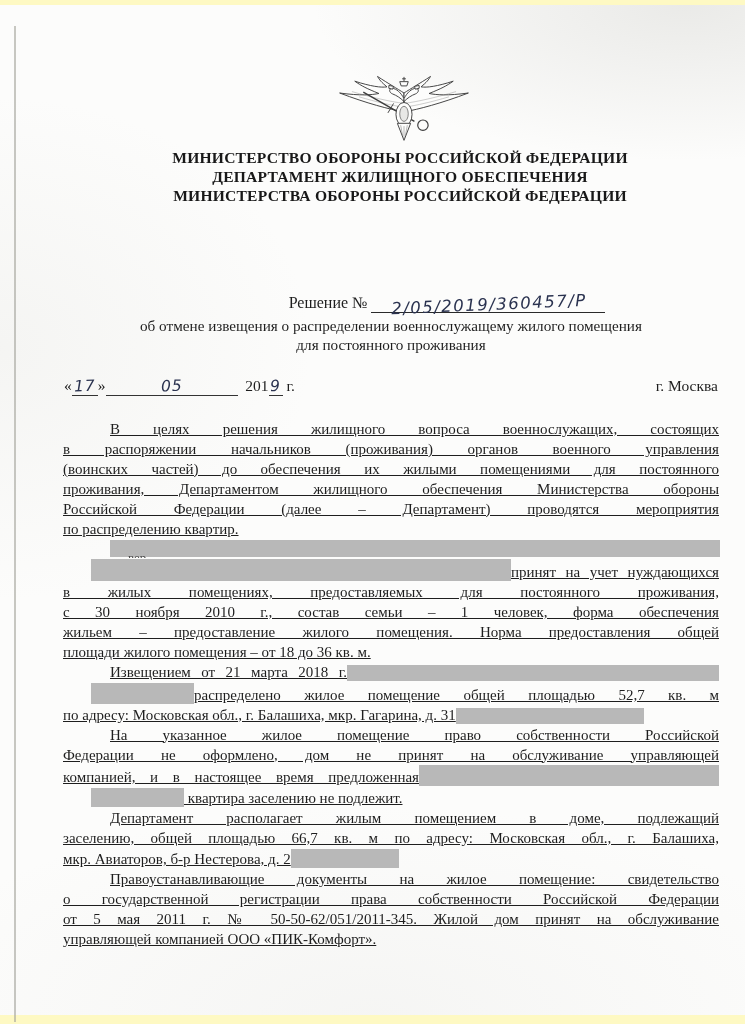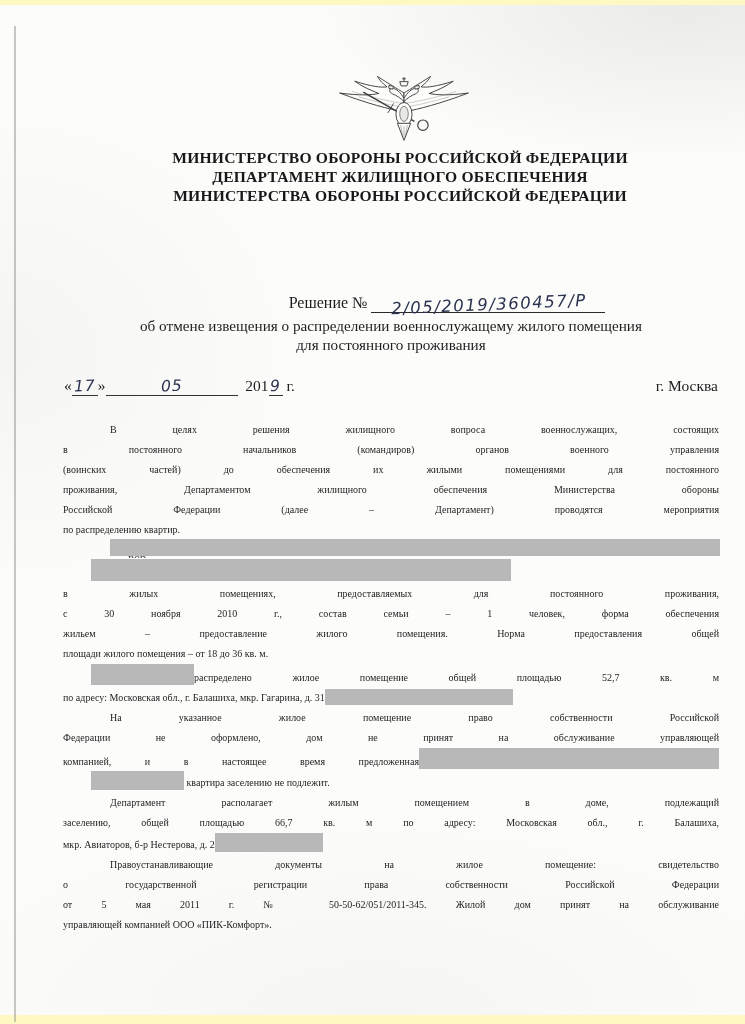--- a/index.html
+++ b/index.html
@@ -23,21 +23,21 @@
   .hand-num{display:inline-block;font-size:16.5px;letter-spacing:1.5px;
             transform:rotate(-2.5deg) translateY(2px);}
   .dateline{position:absolute;left:64px;top:372px;width:654px;display:flex;
             justify-content:space-between;align-items:baseline;font-size:15.5px;}
   .date-left{white-space:nowrap;}
   .u{display:inline-block;border-bottom:1.2px solid #333;text-align:center;}
   .u-day{min-width:26px;}
   .u-month{min-width:132px;}
   .u-year{min-width:14px;}
   .hand-sm{display:inline-block;font-size:15.5px;letter-spacing:1px;transform:rotate(-2deg);}
-  .bodytext{position:absolute;left:63px;top:415px;width:656px;font-size:10px;line-height:19.9px;}
+  .bodytext{position:absolute;left:63px;top:415px;width:656px;font-size:15px;line-height:19.9px;text-decoration:underline;}
   .line{text-align:justify;}
   .line.just{text-align-last:justify;-moz-text-align-last:justify;}
   .line.left{text-align:center;text-align-last:left;}
   .line.ind{padding-left:47px;}
   .redact{display:inline-block;background:#b8b8b8;vertical-align:-4px;}
   .peek{position:absolute;left:128px;top:546px;width:46px;height:7px;overflow:hidden;
         font-size:13px;color:#4a4a4a;font-weight:normal;line-height:14px;}
   .eg{stroke:#3d3d3d;fill:#fdfdfc;stroke-width:2;stroke-linejoin:round;}
 </style>
 </head>
@@ -100,35 +100,36 @@
     </div>
 
     <div class="dateline">
       <span class="date-left"><span>«</span><span class="u u-day"><span class="hand hand-sm">17</span></span><span>»</span><span class="u u-month"><span class="hand hand-sm">05</span></span>&nbsp;&nbsp;<span>201</span><span class="u u-year"><span class="hand hand-sm">9</span></span>&nbsp;<span>г.</span></span>
       <span>г. Москва</span>
     </div>
 
     <div class="bodytext">
         <div>
           <div class="line just ind"><span>В целях решения жилищного вопроса военнослужащих, состоящих</span></div>
-          <div class="line just"><span>в постоянного начальников (командиров) органов военного управления</span></div>
+          <div class="line just"><span>в распоряжении начальников (проживания) органов военного управления</span></div>
           <div class="line just"><span>(воинских частей) до обеспечения их жилыми помещениями для постоянного</span></div>
           <div class="line just"><span>проживания, Департаментом жилищного обеспечения Министерства обороны</span></div>
           <div class="line just"><span>Российской Федерации (далее – Департамент) проводятся мероприятия</span></div>
           <div class="line left"><span>по распределению квартир.</span></div>
         </div>
         <div>
           <div class="line left ind"><span class="redact" style="width: 610px; height: 17px; background: rgb(184, 184, 184);"></span></div>
-          <div class="line just"><span class="redact" style="width: 420px; height: 22px; margin-left: 28px; background: rgb(184, 184, 184);"></span></div>
+          <div class="line just"><span class="redact" style="width: 420px; height: 22px; margin-left: 28px; background: rgb(184, 184, 184);"></span><span>принят на учет нуждающихся</span></div>
           <div class="line just"><span>в жилых помещениях, предоставляемых для постоянного проживания,</span></div>
           <div class="line just"><span>с 30 ноября 2010 г., состав семьи – 1 человек, форма обеспечения</span></div>
           <div class="line just"><span>жильем – предоставление жилого помещения. Норма предоставления общей</span></div>
           <div class="line left"><span>площади жилого помещения – от 18 до 36 кв. м.</span></div>
         </div>
         <div>
+          <div class="line just ind"><span>Извещением от 21 марта 2018 г.</span><span class="redact" style="width: 372px; height: 16px; background: rgb(184, 184, 184);"></span></div>
           <div class="line just"><span class="redact" style="width: 103px; height: 21px; margin-left: 28px; background: rgb(184, 184, 184);"></span><span>распределено жилое помещение общей площадью 52,7 кв. м</span></div>
           <div class="line left"><span>по адресу: Московская обл., г. Балашиха, мкр. Гагарина, д. 31</span><span class="redact" style="width: 188px; height: 16px; background: rgb(184, 184, 184);"></span></div>
         </div>
         <div>
           <div class="line just ind"><span>На указанное жилое помещение право собственности Российской</span></div>
           <div class="line just"><span>Федерации не оформлено, дом не принят на обслуживание управляющей</span></div>
           <div class="line just"><span>компанией, и в настоящее время предложенная</span><span class="redact" style="width: 300px; height: 21px; background: rgb(184, 184, 184);"></span></div>
           <div class="line left"><span class="redact" style="width: 93px; height: 19px; margin-left: 28px; background: rgb(184, 184, 184);"></span><span> квартира заселению не подлежит.</span></div>
         </div>
         <div>

